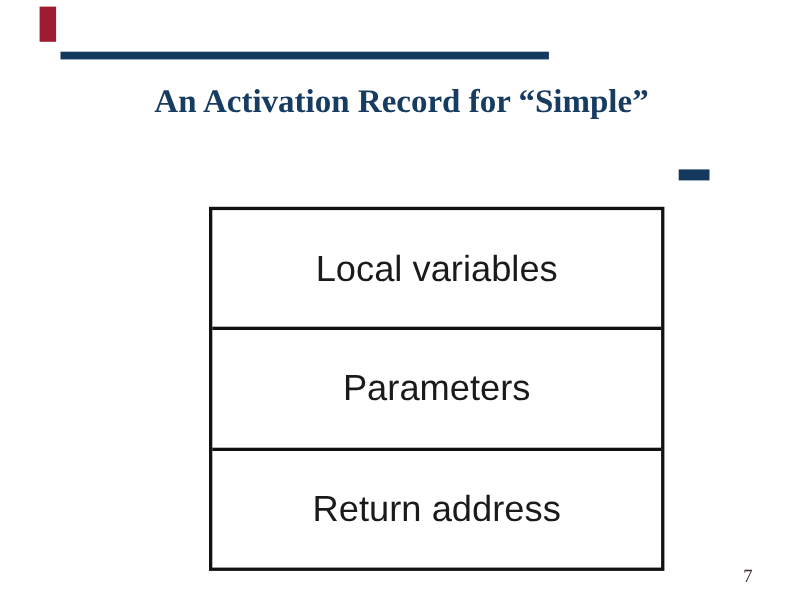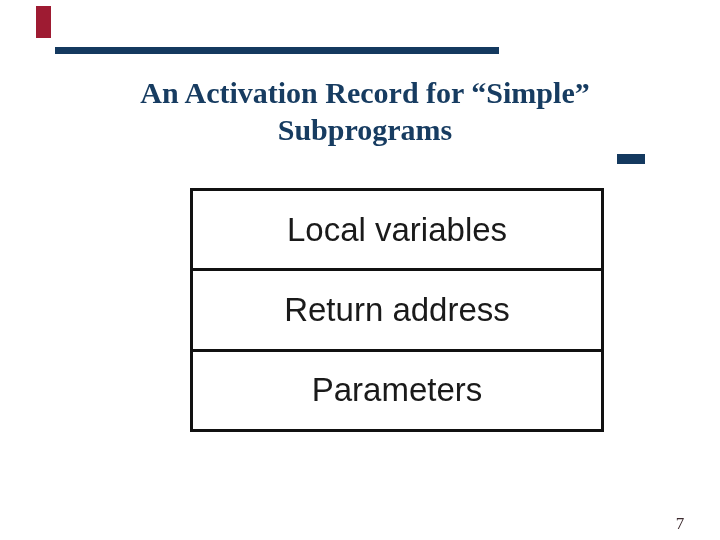--- a/index.html
+++ b/index.html
@@ -50,21 +50,21 @@
     top: 154px;
     width: 28px;
     height: 10px;
     background: var(--navy, #14395f);
   }
   .diagram {
     position: absolute;
     left: 190px;
     top: 188px;
     width: 414px;
-    height: 244px;
+    height: 331px;
     box-sizing: border-box;
     border: 3px solid var(--boxBorder, #111111);
     background: #ffffff;
     display: flex;
     flex-direction: column;
   }
   .diagram-row {
     flex: 1 1 0;
     display: flex;
     align-items: center;
@@ -92,32 +92,31 @@
 <body>
 
 <div id="slide" style="--navy: #14395f; --titleNavy: #173c61; --red: #9e1b32; --boxBorder: #111111; --boxText: #1a1a1a; --pageNum: #3c2a2e;">
 
   <div class="red-accent"></div>
 
   <div class="top-rule"></div>
 
   <h1 class="slide-title">
     <span>An Activation Record for “Simple”</span><br>
-    <span>Subprograms</span>
   </h1>
 
   <div class="right-dash"></div>
 
   <div class="diagram">
     <div class="diagram-row">
       <span>Local variables</span>
     </div>
     <div class="diagram-row">
-      <span>Return address</span>
+      <span>Parameters</span>
     </div>
     <div class="diagram-row">
-      <span>Parameters</span>
+      <span>Return address</span>
     </div>
   </div>
 
   <div class="page-number">7</div>
 
 </div>
 
 </body></html>

